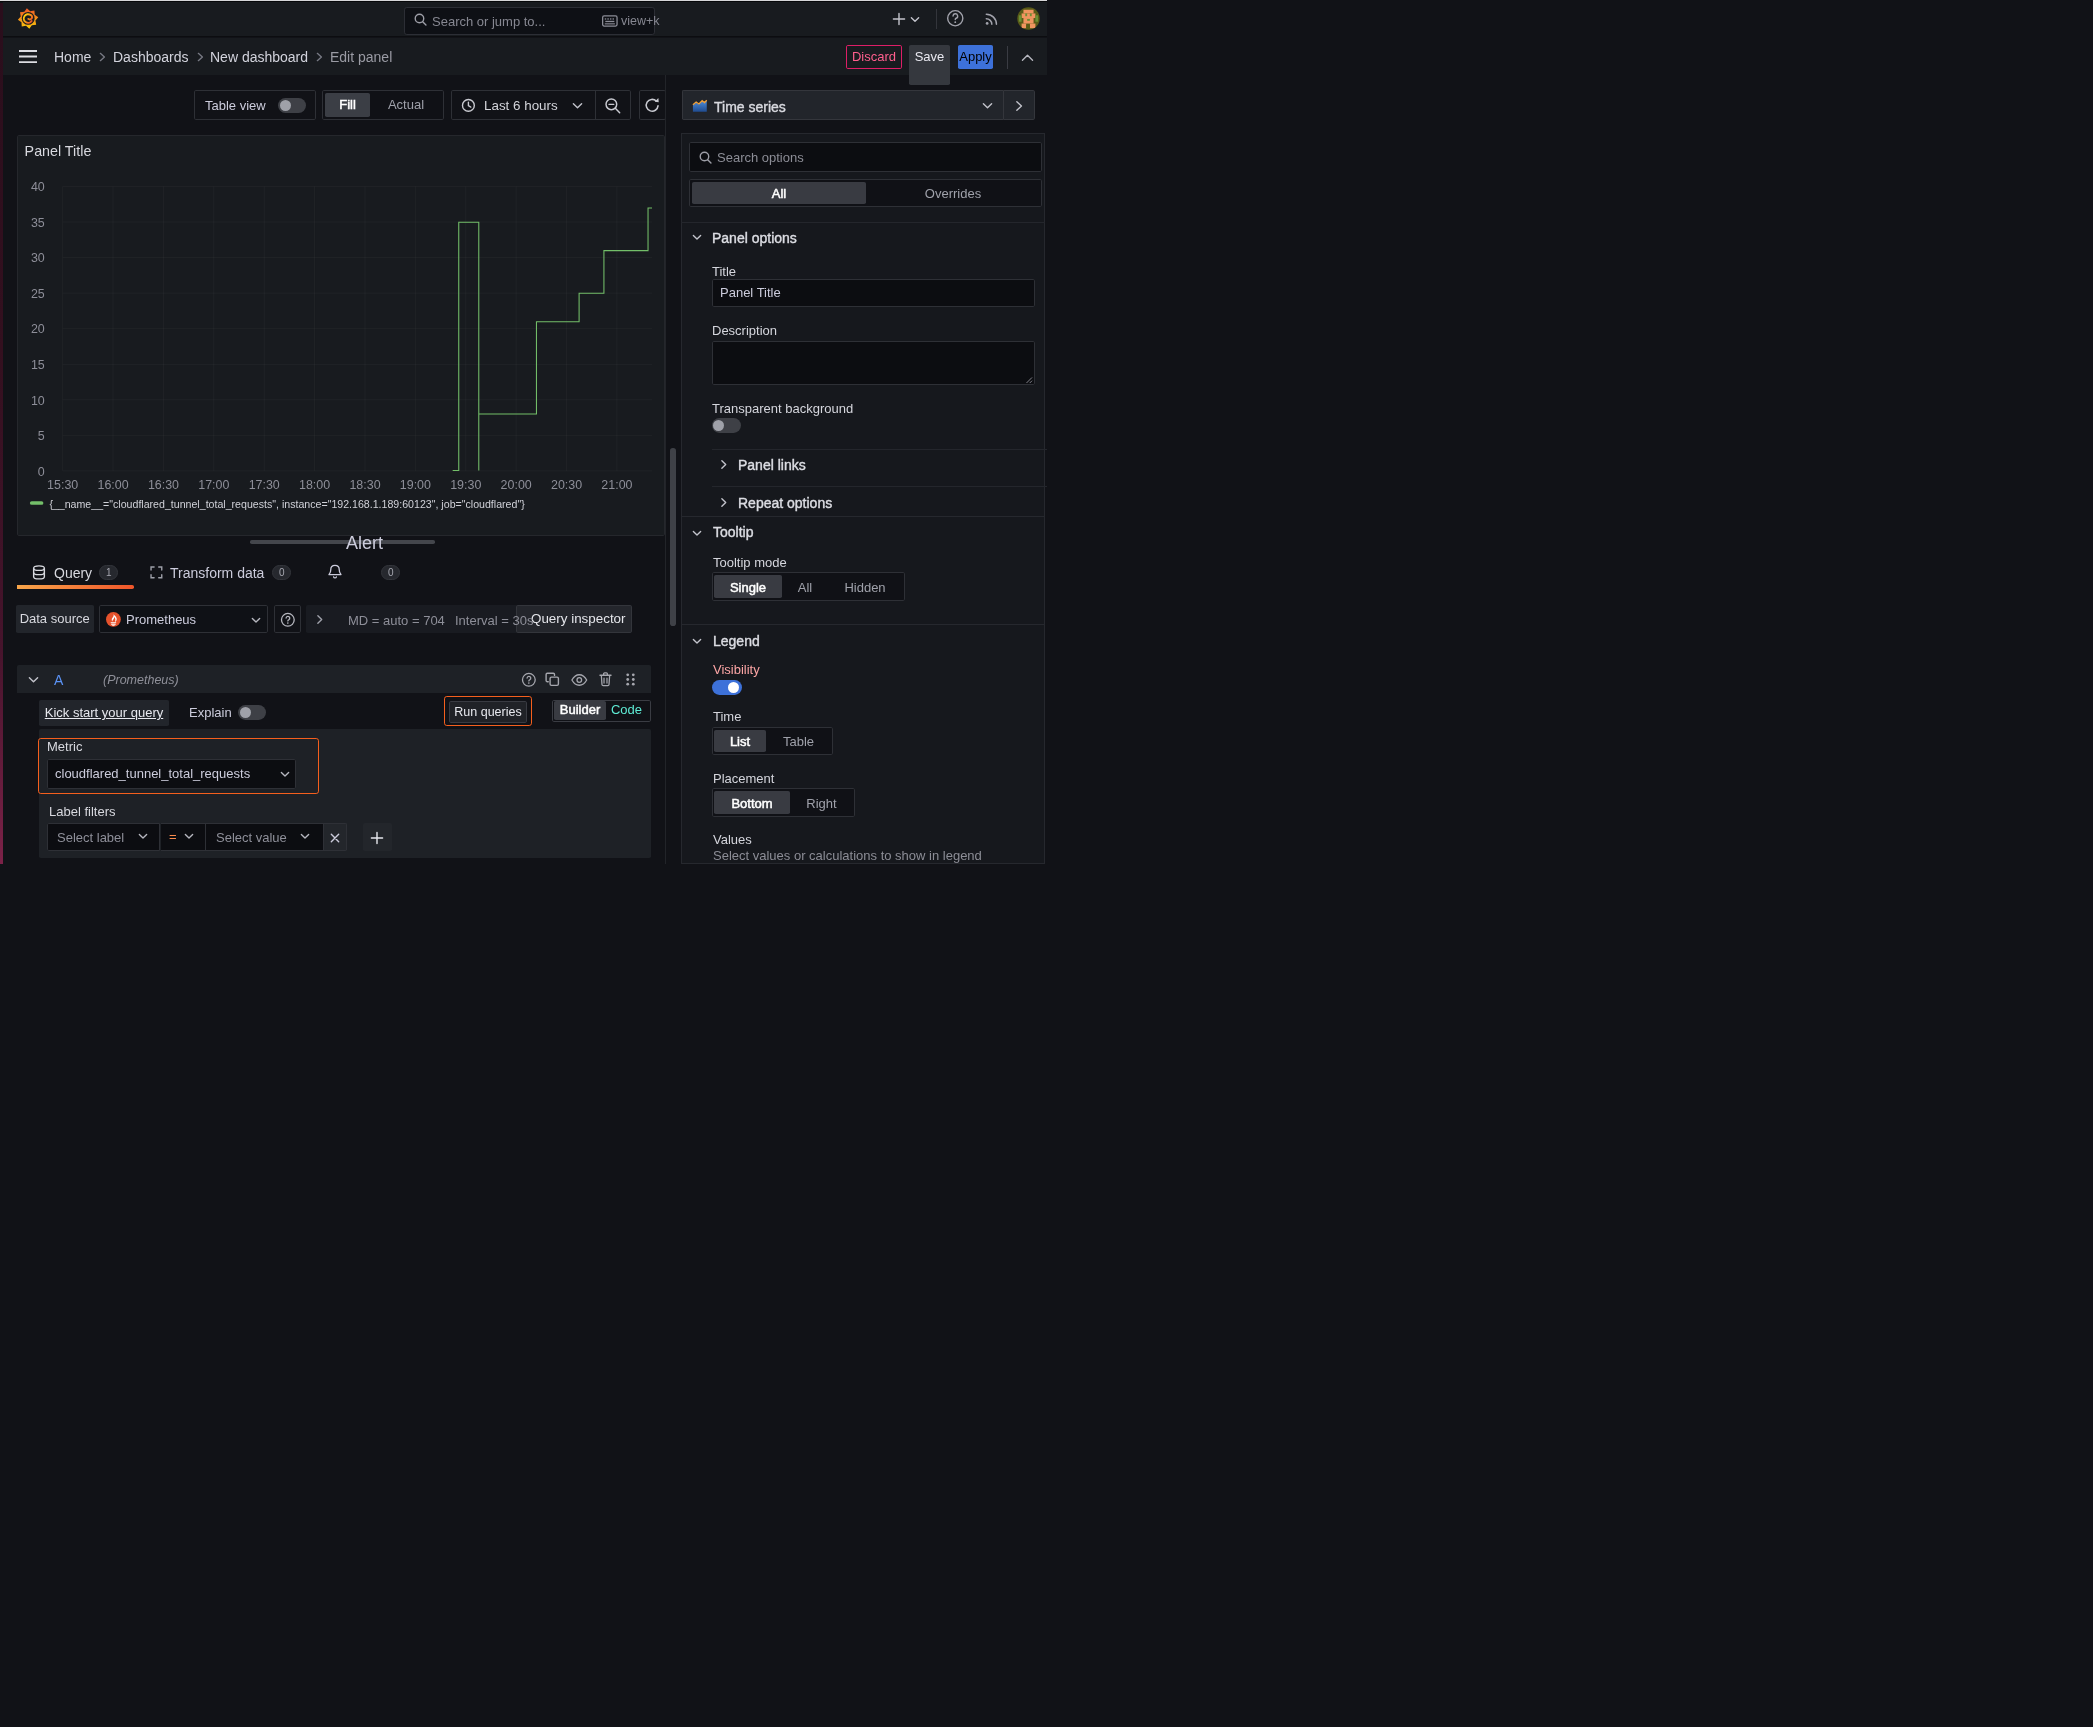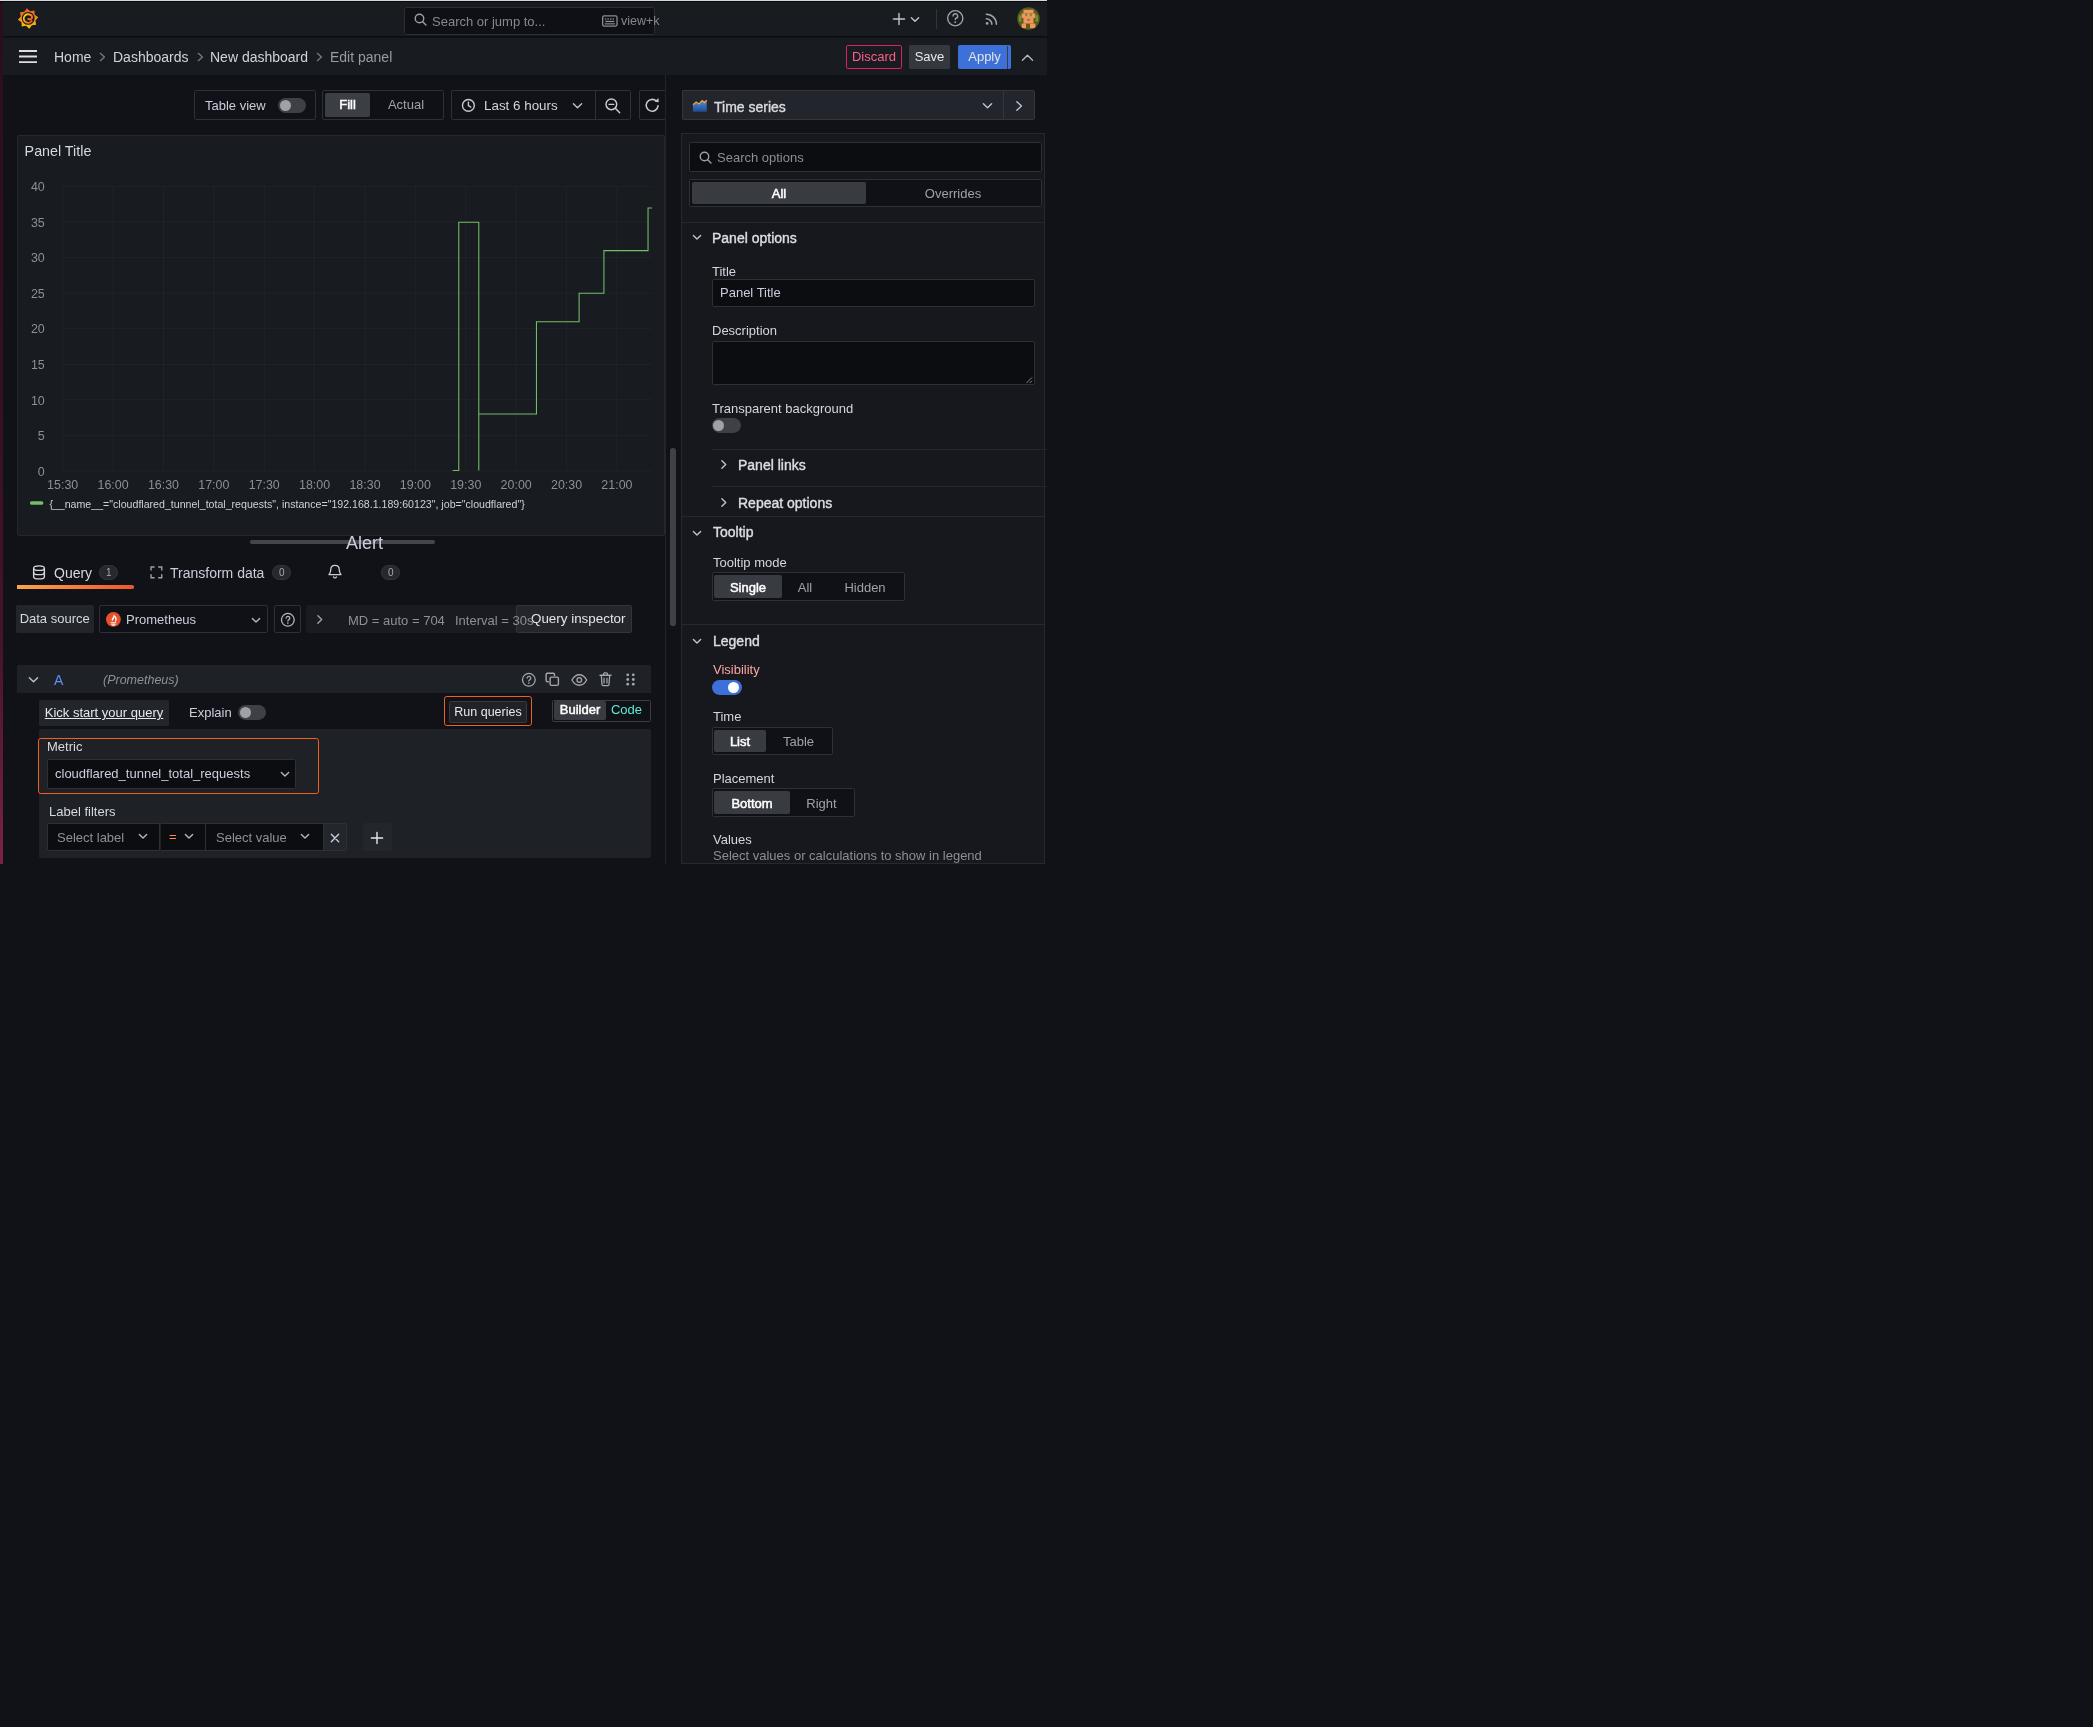--- a/index.html
+++ b/index.html
@@ -112,22 +112,22 @@
   <svg class="abs ico" style="left:196px;top:52px;" width="8.3" height="10" viewBox="0 0 9 11">
       <path d="M2.5 1.5 L7 5.5 L2.5 9.5" stroke="#787a84"></path>
     </svg>
   <div class="abs" style="left:210px;top:49px;font-size:14px;color:#d2d3dc;">New dashboard</div>
   <svg class="abs ico" style="left:315px;top:52px;" width="8.3" height="10" viewBox="0 0 9 11">
       <path d="M2.5 1.5 L7 5.5 L2.5 9.5" stroke="#787a84"></path>
     </svg>
   <div class="abs" style="left:330px;top:49px;font-size:14px;color:#9a9ba4;">Edit panel</div>
 
   <div class="abs" style="left:846px;top:45px;width:56px;height:24px;border:0.9px solid #de1e67;border-radius:1.8px;color:#ff5f8e;font-size:13px;line-height:22px;text-align:center;">Discard</div>
-  <div class="abs" style="left:909px;top:45px;width:41px;height:24px;background:#35383e;border-radius:1.8px;color:#e9e9f0;font-size:13px;line-height:24px;text-align:center;">Save</div>
-  <div class="abs" style="left:958px;top:45px;width:53px;height:24px;background:#3d71d9;border-radius:1.8px;color:#e5e5e5;font-size:13px;line-height:24px;text-align:center;">Apply</div>
+  <div class="abs" style="left:909px;top:45px;width:41px;height:40px;background:#35383e;border-radius:1.8px;color:#e9e9f0;font-size:13px;line-height:24px;text-align:center;">Save</div>
+  <div class="abs" style="left:958px;top:45px;width:35px;height:24px;background:#3d71d9;border-radius:1.8px;color:#000000;font-size:13px;line-height:24px;text-align:center;">Apply</div>
   <div class="abs" style="left:1007px;top:46px;width:0.9px;height:23px;background:#3a3c43;"></div>
   <svg class="abs ico" style="left:1021px;top:53px;" width="13" height="9.2" viewBox="0 0 14 10" stroke-width="2">
       <path d="M1.5 8 L7 2.5 L12.5 8" stroke="#b6b7bf"></path>
     </svg>
 
   <div class="abs" style="left:194px;top:90px;width:122px;height:29.5px;border:0.9px solid #2e3036;border-radius:1.8px;"></div>
   <div class="abs" style="left:205px;top:98px;font-size:13px;color:#ccccdc;">Table view</div>
   <div class="abs" style="left:278px;top:98px;width:28px;height:14.8px;border-radius:7.4px;background:#3e4046;"></div>
   <div class="abs" style="left:280px;top:100px;width:11px;height:11px;border-radius:50%;background:#9fa1a9;"></div>
 

